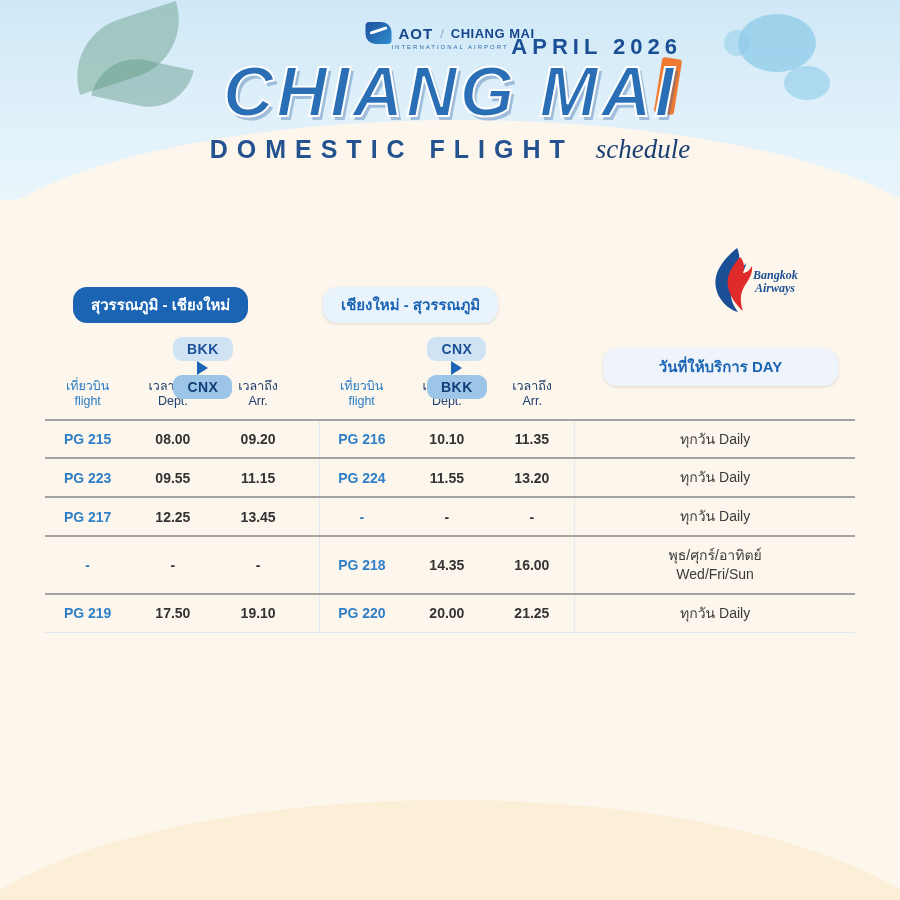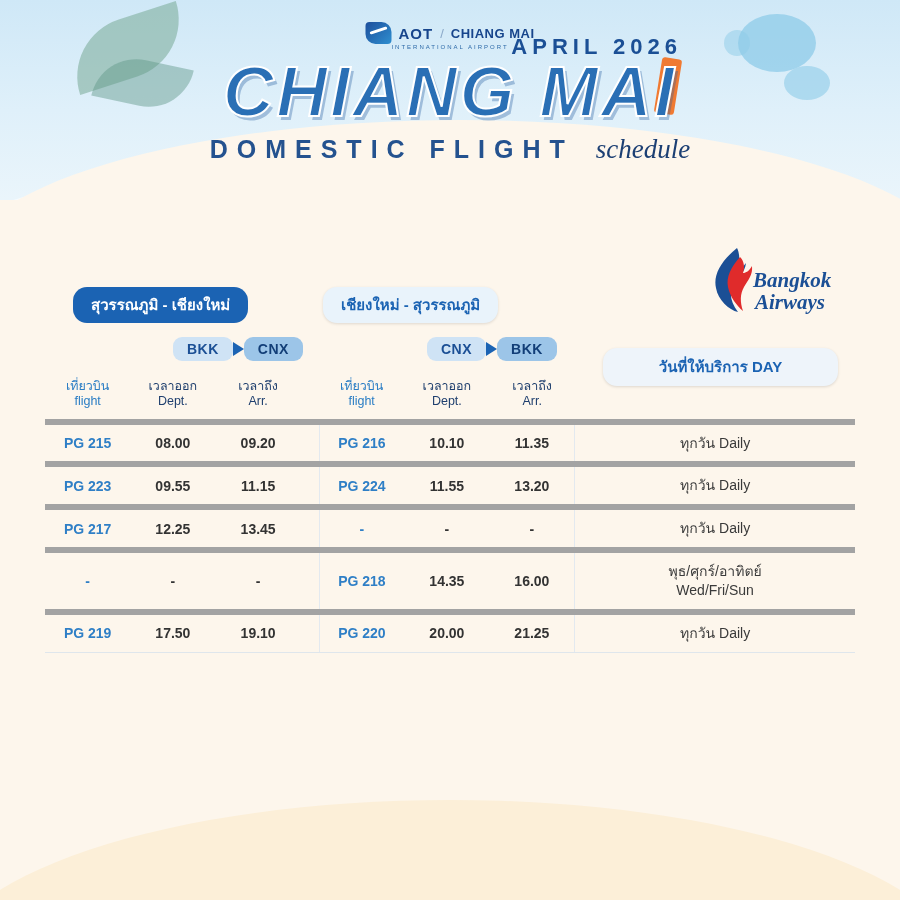--- a/index.html
+++ b/index.html
@@ -206,20 +206,21 @@
   .airport-row {
     position: relative;
     height: 34px;
     margin-top: 42px;
   }
   .ap-group {
     position: absolute;
     display: flex;
     align-items: center;
     gap: 0;
+    flex-direction: column;
   }
   .ap-group.g1 { left: 128px; }
   .ap-group.g2 { left: 382px; }
   .ap {
     background: #cfe3f5;
     color: #1b4f95;
     font-size: 14px;
     font-weight: bold;
     padding: 4px 14px;
     border-radius: 9px;
@@ -246,21 +247,21 @@
     vertical-align: bottom;
     line-height: 1.18;
   }
   table.sched th.flightcol { color: #2a7dc4; }
   table.sched td {
     text-align: center;
     font-size: 14px;
     font-weight: bold;
     color: #333333;
     padding: 9px 0;
-    border-top: 6px solid #a3a3a3;
+    border-top: 2px solid #a3a3a3;
   }
   table.sched td.flight { color: #2f7fc6; }
   table.sched td.day {
     font-weight: normal;
     color: #3a3a3a;
     font-size: 14px;
     line-height: 1.35;
     text-align: center;
   }
   .vsep { border-left: 1px solid #e3e9ef; }
@@ -279,21 +280,21 @@
   }
   .ba-flame {
     position: absolute;
     left: 42px; top: -8px;
     width: 52px; height: 66px;
   }
   .ba-name {
     position: absolute;
     left: 88px; top: 14px;
     font-family: "Liberation Serif", serif;
-    font-size: 21px;
+    font-size: 12px;
     font-weight: bold;
     font-style: italic;
     color: #1b4f95;
     line-height: 1.05;
   }
   .ba-name .row2 { padding-left: 2px; }
   .day-pill {
     position: absolute;
     left: 558px; top: 93px;
     width: 235px;

